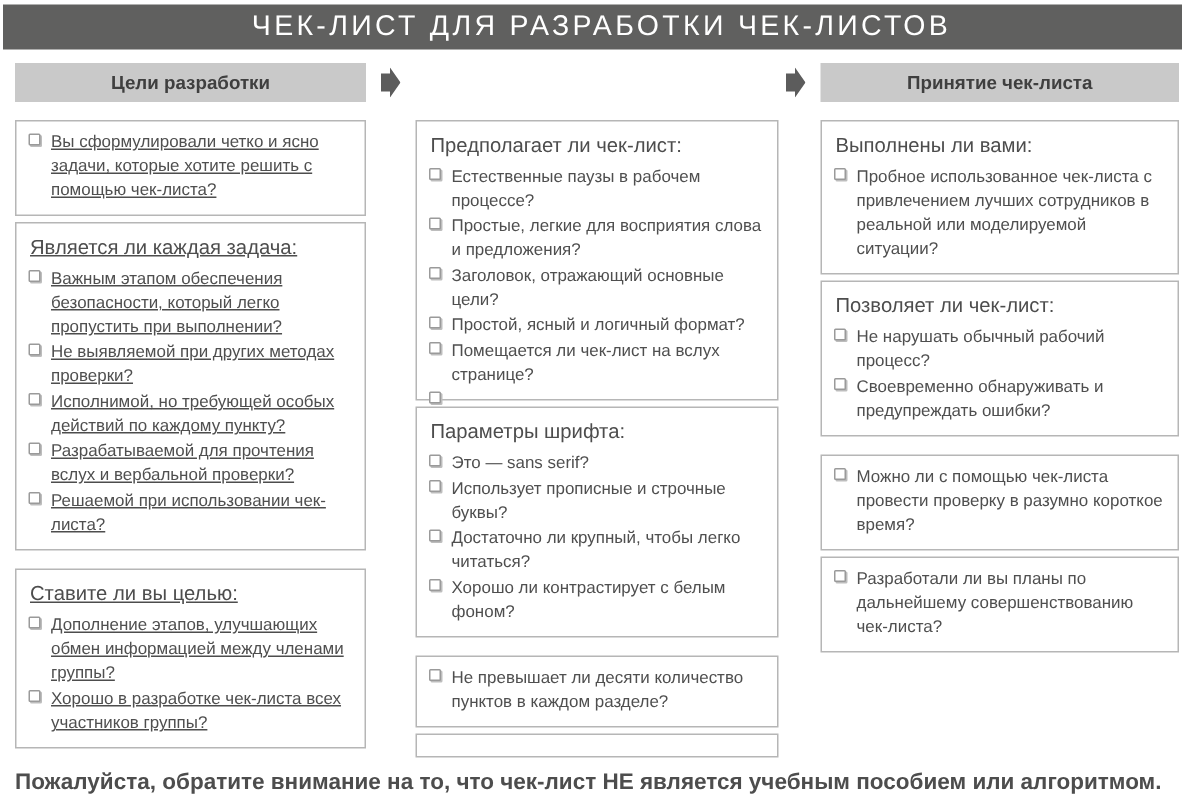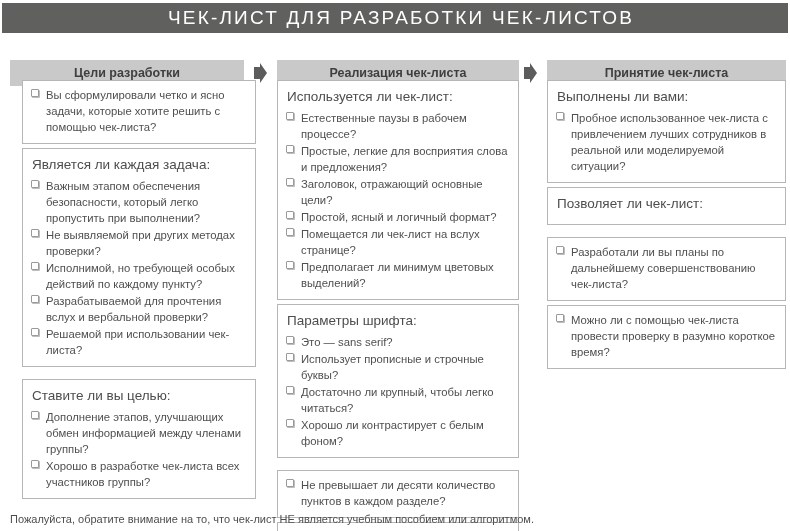--- a/index.html
+++ b/index.html
@@ -34,21 +34,21 @@
     letter-spacing: 2.2px;
     font-weight: 400;
     white-space: nowrap;
     margin-left: 12px;
   }
 
   
   .col-headers {
     position: absolute;
     left: 0;
-    top: 60px;
+    top: 42px;
     width: 743px;
     height: 26px;
     border-radius: 10px;
   }
   .col-header {
     position: absolute;
     top: 0;
     height: 26px;
     background: #c9c9c9;
     display: flex;
@@ -73,21 +73,21 @@
   }
   #arrow0 { left: 254px; }
   #arrow1 { left: 524px; }
   .arrow svg { display: block; }
 
   
   .column {
     position: absolute;
     top: 80px;
   }
-  #col0 { left: 22px;  width: 234px; }
+  #col0 { left: 10px;  width: 234px; text-decoration: underline; }
   #col1 { left: 277px; width: 242px; }
   #col2 { left: 547px; width: 239px; }
 
   .card {
     border: 1px solid #b6b6b6;
     background: #ffffff;
     box-sizing: border-box;
     padding: 6px 8px 7px 8px;
     margin-bottom: 4px;
   }
@@ -125,46 +125,44 @@
     box-sizing: border-box;
     background: #fff;
     box-shadow: 1px 1px 0 0 #bdbdbd;
   }
 
   
   .footer-note {
     position: absolute;
     left: 10px;
     top: 513px;
-    font-size: 11px;
+    font-size: 15px;
     color: #4d4d4d;
     white-space: nowrap;
+    font-weight: bold;
   }
 </style>
 </head>
 <body>
 
 <div class="title-bar">
   <span class="title-text">ЧЕК-ЛИСТ ДЛЯ РАЗРАБОТКИ ЧЕК-ЛИСТОВ</span>
 </div>
 
 <div class="col-headers">
   <div class="col-header" id="hdr0">
     <span>Цели разработки</span>
   </div>
 
   <div class="arrow" id="arrow0">
     <svg width="13" height="20" viewBox="0 0 13 20">
       <path d="M0 4 L6 4 L6 0 L13 10 L6 20 L6 16 L0 16 Z" fill="#5c5c5c"></path>
     </svg>
   </div>
 
-  <div class="col-header" id="hdr1">
-    <span>Реализация чек-листа</span>
-  </div>
 
   <div class="arrow" id="arrow1">
     <svg width="13" height="20" viewBox="0 0 13 20">
       <path d="M0 4 L6 4 L6 0 L13 10 L6 20 L6 16 L0 16 Z" fill="#5c5c5c"></path>
     </svg>
   </div>
 
   <div class="col-header" id="hdr2">
     <span>Принятие чек-листа</span>
   </div>
@@ -189,28 +187,28 @@
     <div class="card">
       <div class="card-title">Ставите ли вы целью:</div>
       <ul class="items">
         <li><span class="cb"></span><span>Дополнение этапов, улучшающих обмен информацией между членами группы?</span></li>
         <li><span class="cb"></span><span>Хорошо в разработке чек-листа всех участников группы?</span></li>
       </ul>
     </div>
   </div>
 <div class="column" id="col1">
     <div class="card">
-      <div class="card-title">Используется ли чек-лист:</div>
+      <div class="card-title">Предполагает ли чек-лист:</div>
       <ul class="items">
         <li><span class="cb"></span><span>Естественные паузы в рабочем процессе?</span></li>
         <li><span class="cb"></span><span>Простые, легкие  для восприятия слова и предложения?</span></li>
         <li><span class="cb"></span><span>Заголовок, отражающий основные цели?</span></li>
         <li><span class="cb"></span><span>Простой, ясный и логичный формат?</span></li>
         <li><span class="cb"></span><span>Помещается ли чек-лист на вслух странице?</span></li>
-        <li><span class="cb"></span><span>Предполагает ли минимум цветовых выделений?</span></li>
+        <li><span class="cb"></span></li>
       </ul>
     </div>
     <div class="card gap-lg">
       <div class="card-title">Параметры шрифта:</div>
       <ul class="items">
         <li><span class="cb"></span><span>Это — sans serif?</span></li>
         <li><span class="cb"></span><span>Использует прописные и строчные буквы?</span></li>
         <li><span class="cb"></span><span>Достаточно ли крупный, чтобы легко читаться?</span></li>
         <li><span class="cb"></span><span>Хорошо ли контрастирует с белым фоном?</span></li>
       </ul>
@@ -228,26 +226,30 @@
   </div>
 <div class="column" id="col2">
     <div class="card">
       <div class="card-title">Выполнены ли вами:</div>
       <ul class="items">
         <li><span class="cb"></span><span>Пробное использованное чек-листа с привлечением лучших сотрудников в реальной или моделируемой ситуации?</span></li>
       </ul>
     </div>
     <div class="card gap-lg">
       <div class="card-title">Позволяет ли чек-лист:</div>
+      <ul class="items">
+        <li><span class="cb"></span><span>Не нарушать обычный рабочий процесс?</span></li>
+        <li><span class="cb"></span><span>Своевременно обнаруживать и предупреждать ошибки?</span></li>
+      </ul>
+    </div>
+    <div class="card">
+      <ul class="items">
+        <li><span class="cb"></span><span>Можно ли с помощью чек-листа провести проверку в разумно короткое время?</span></li>
+      </ul>
     </div>
     <div class="card">
       <ul class="items">
         <li><span class="cb"></span><span>Разработали ли вы планы по дальнейшему совершенствованию чек-листа?</span></li>
       </ul>
     </div>
-    <div class="card">
-      <ul class="items">
-        <li><span class="cb"></span><span>Можно ли с помощью чек-листа провести проверку в разумно короткое время?</span></li>
-      </ul>
-    </div>
   </div>
 
 <div class="footer-note">Пожалуйста, обратите внимание на то, что чек-лист НЕ является учебным пособием или алгоритмом.</div>
 
 </body></html>

